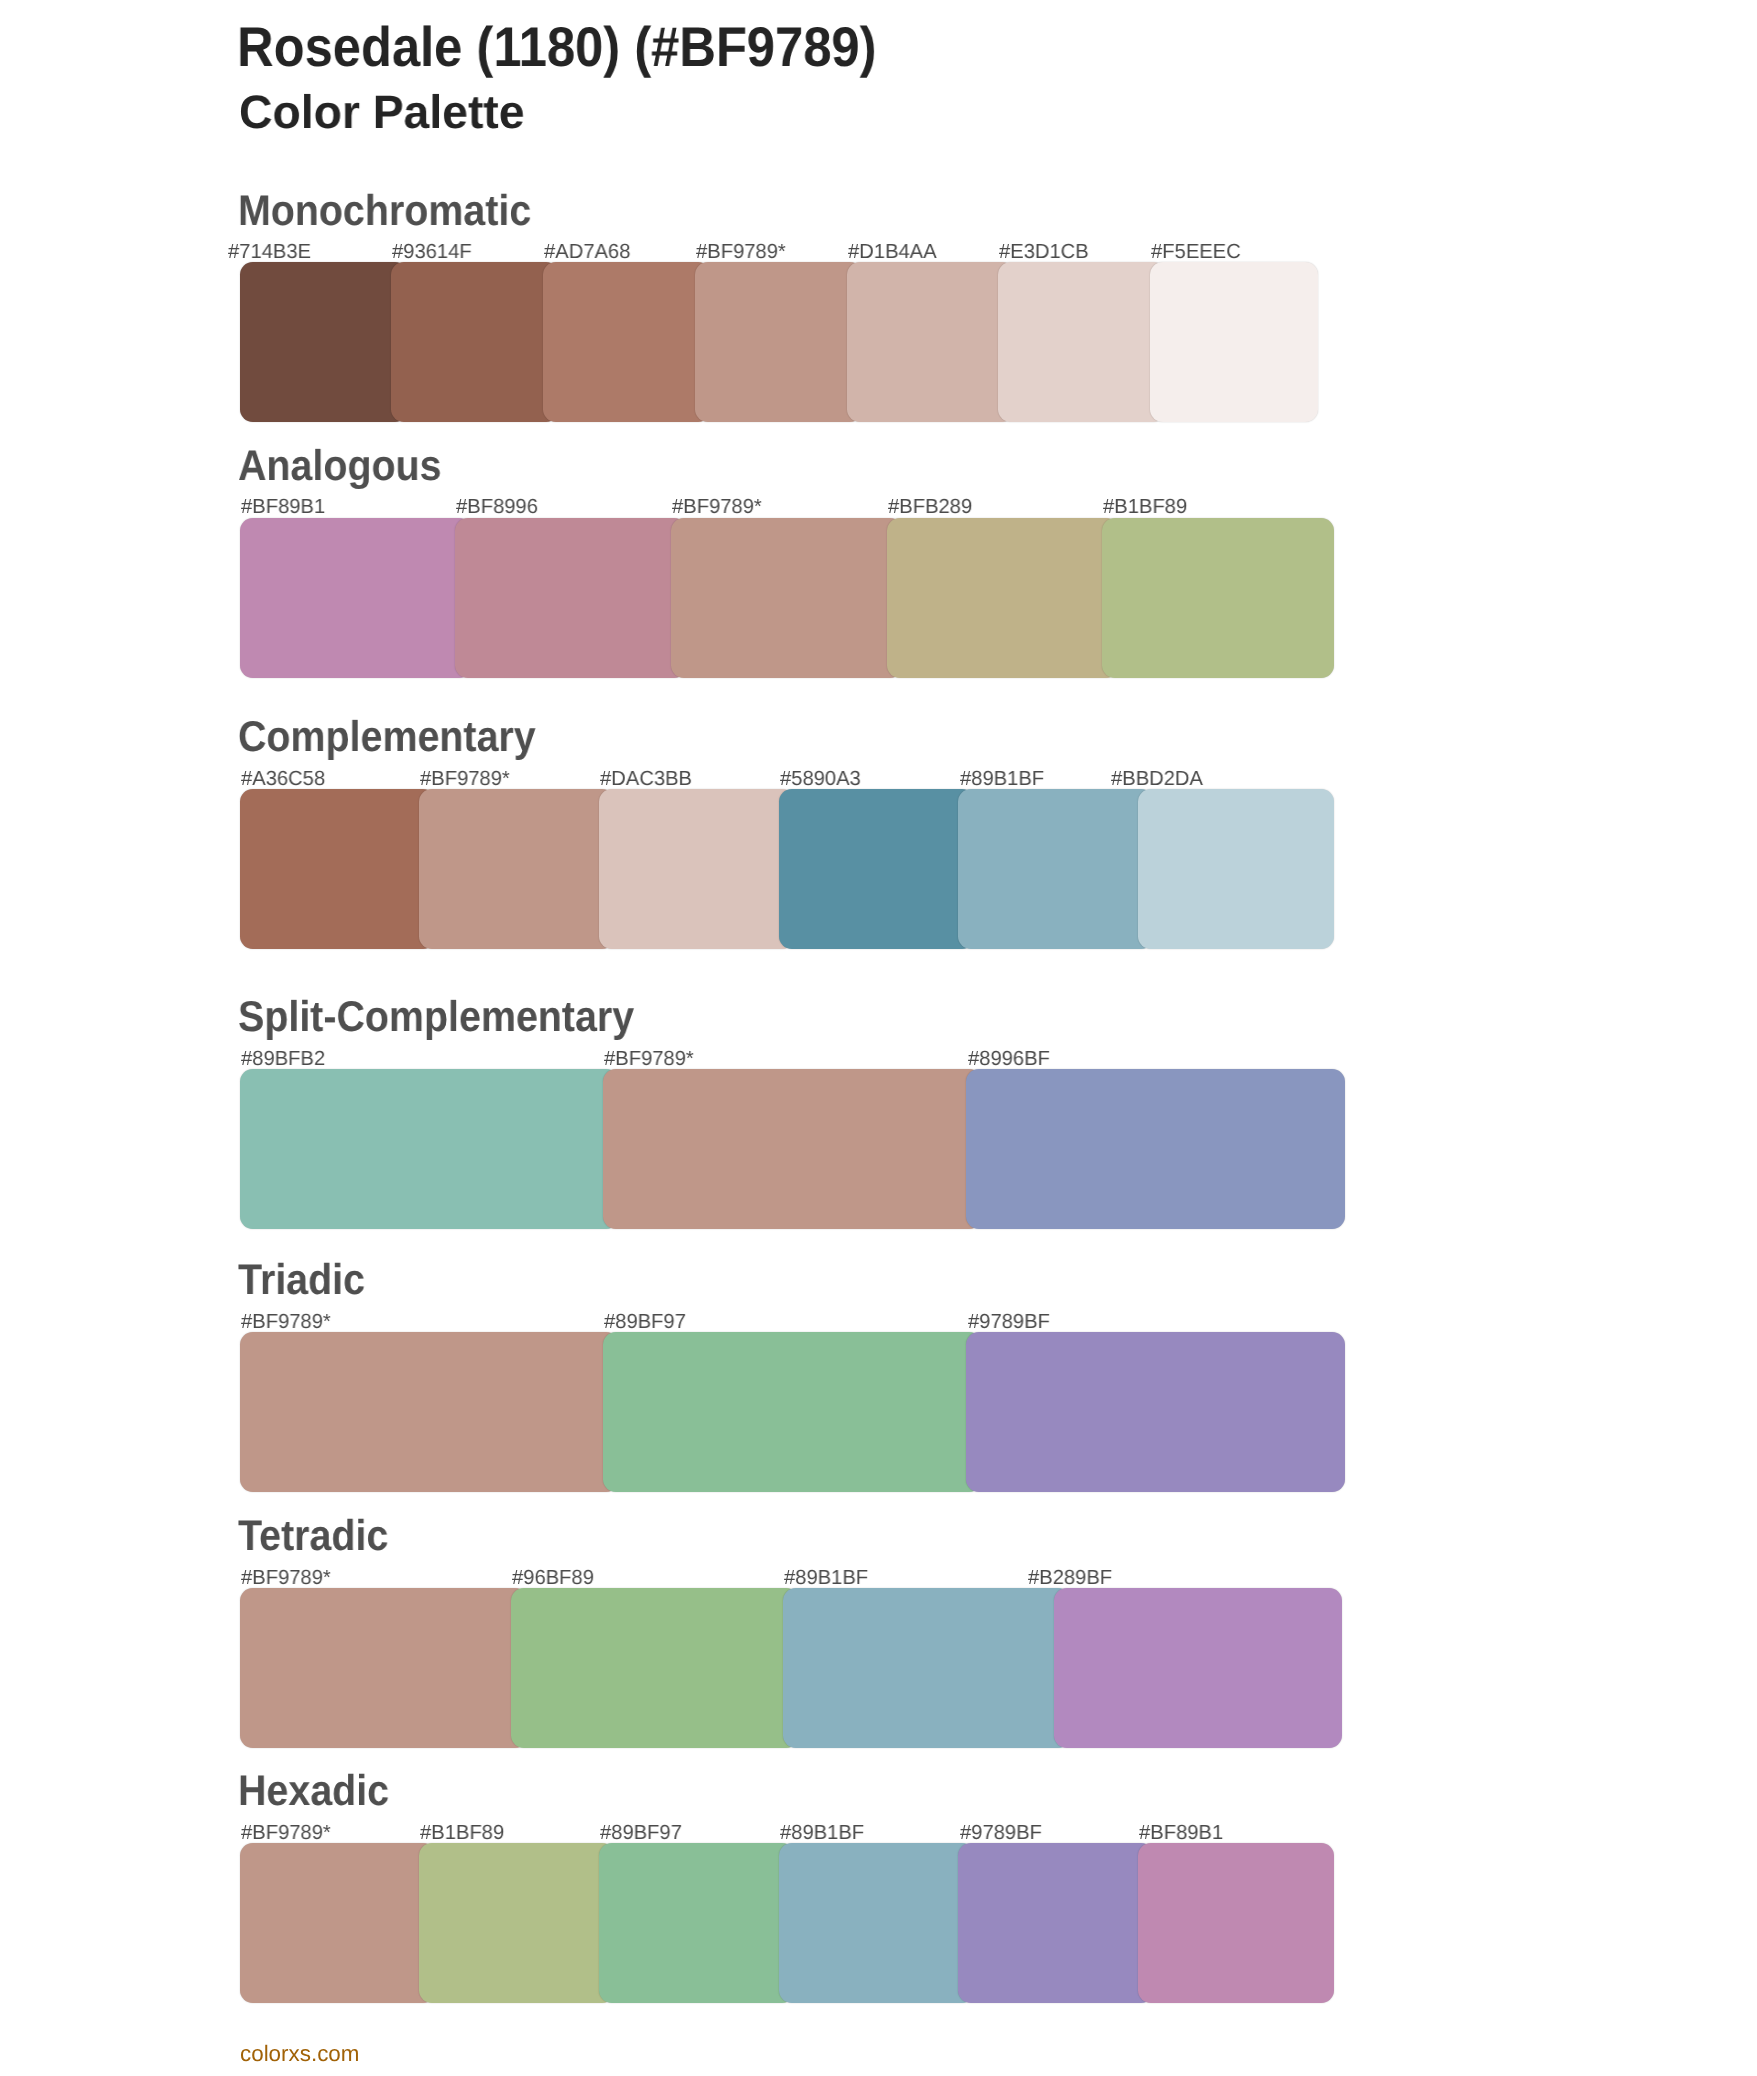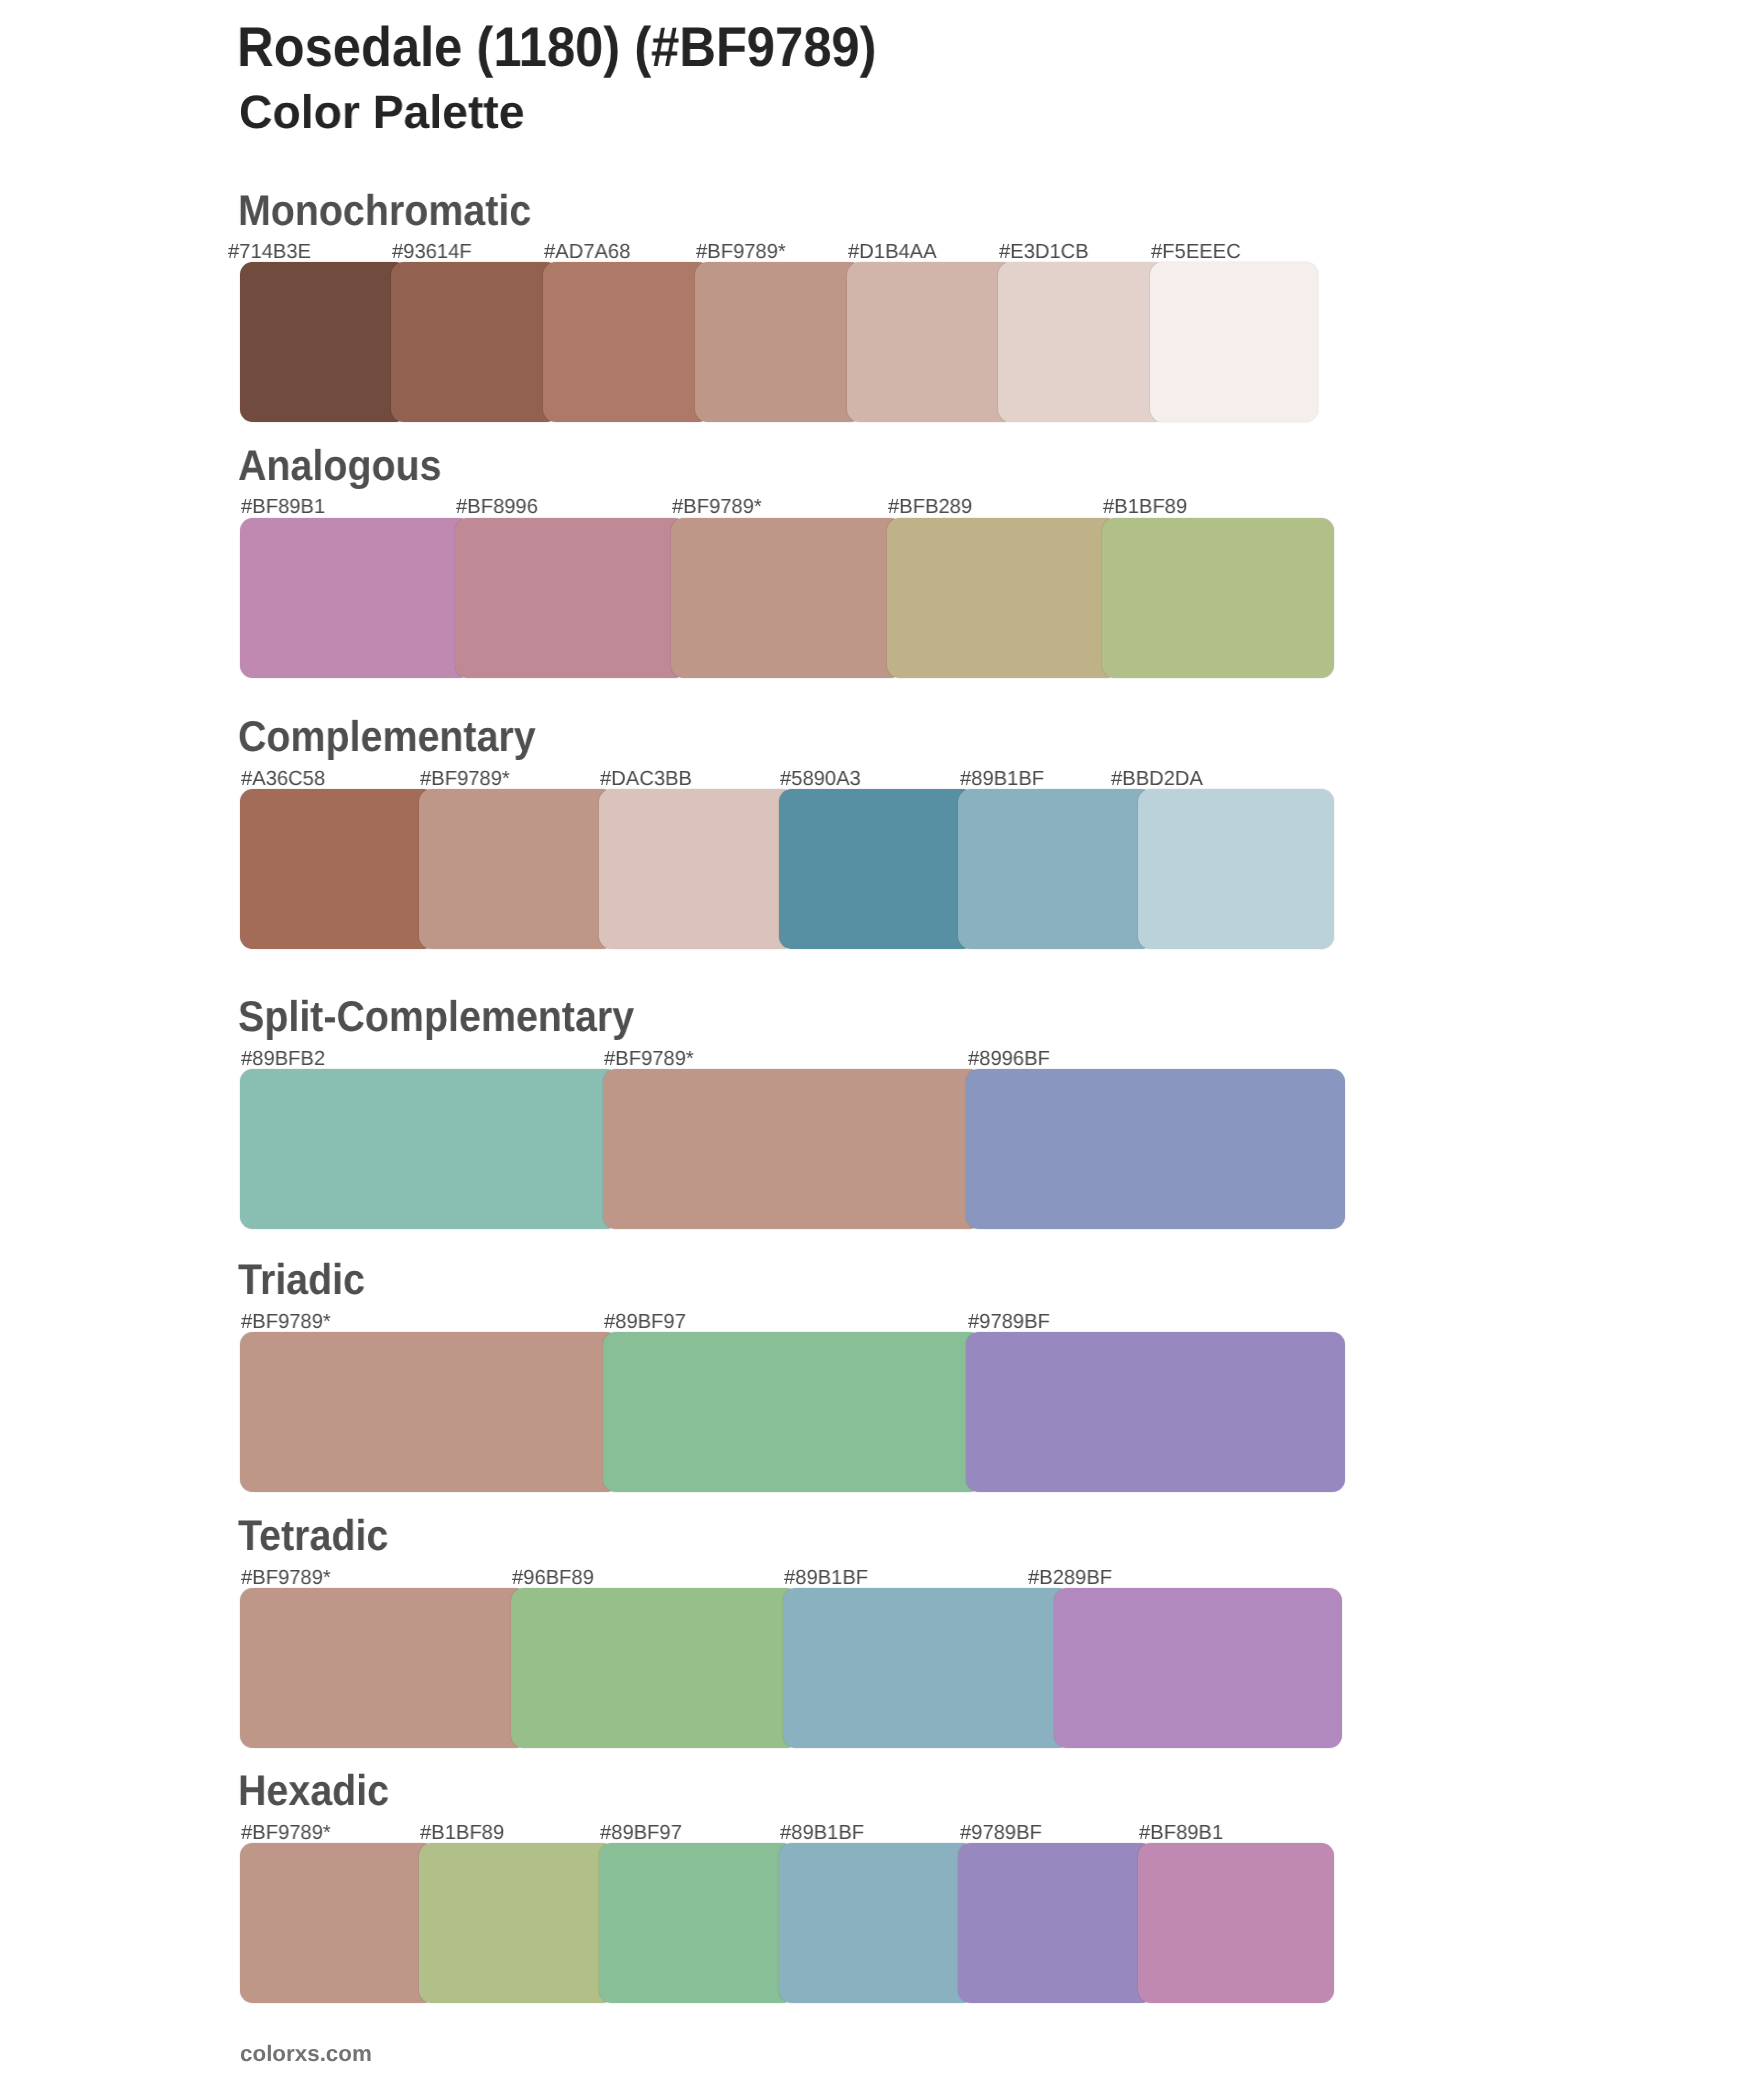--- a/index.html
+++ b/index.html
@@ -26,22 +26,22 @@
   }
   .section-title{
     font-size:43px;line-height:43px;font-weight:700;
     color:#4F4F4F;transform:scaleX(0.916);
   }
   .swatch-label{
     font-size:20.4px;line-height:20.4px;font-weight:400;
     color:#4A4A4A;transform:scaleX(0.99);
   }
   .site-footer{
-    font-size:22.4px;line-height:22.4px;font-weight:700;
-    color:#737373;transform:scaleX(1.0);
+    font-size:22.4px;line-height:22.4px;font-weight:400;
+    color:#a16207;transform:scaleX(1.0);
   }
   .swatch-row{position:absolute;left:0;height:160px;}
   .swatch{position:absolute;top:0;height:160px;border-radius:12.8px;box-shadow:0 0 1.6px rgba(0,0,0,0.22);}
 </style>
 </head>
 <body>
 
 <div id="page">
   <h1 class="page-title" style="left:237px;top:18.7px">Rosedale (1180) (#BF9789)</h1>
   <h2 class="page-subtitle" style="left:239px;top:88px">Color Palette</h2>

